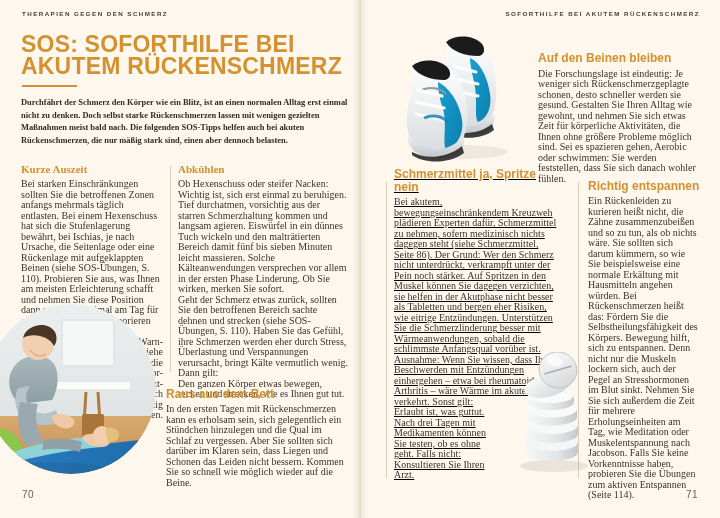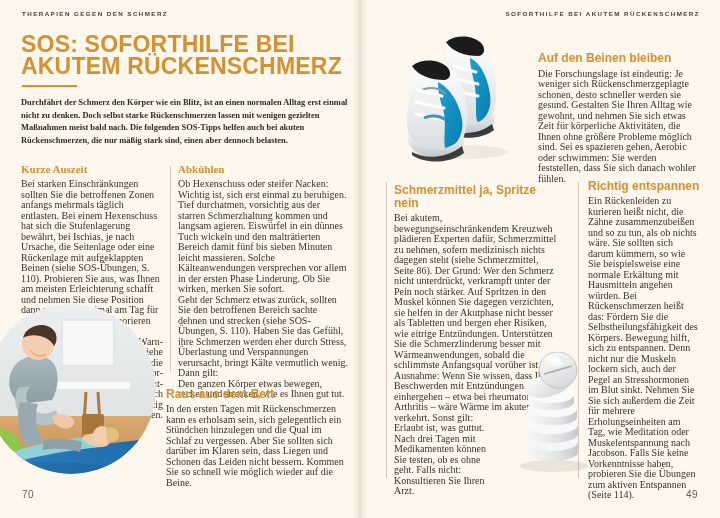--- a/index.html
+++ b/index.html
@@ -127,21 +127,21 @@
   #col-beinen .shead { margin-bottom: 3.5px; }
 
   
   .photo-shoes {
     position: absolute; left: 398px; top: 30px;
     width: 122px; height: 132px;
   }
 
   
   #col-schmerz {
-    position: absolute; left: 394px; top: 184px; width: 165px;
+    position: absolute; left: 394px; top: 168px; width: 165px; text-decoration: underline;
   }
   #col-schmerz .shead { margin-bottom: 3px; }
   .sm-tail { width: 104px; }
 
   .rule-v1 {
     position: absolute; left: 386px; top: 182px;
     width: 1px; height: 296px; background: #d9cdb9;
   }
   .rule-v2 {
     position: absolute; left: 578px; top: 182px;
@@ -277,21 +277,21 @@
     <div id="col-raus">
       <div class="shead">Raus aus dem Bett</div>
       <div class="body">In den ersten Tagen mit Rückenschmerzen kann es erholsam sein, sich gelegentlich ein Stündchen hinzulegen und die Qual im Schlaf zu vergessen. Aber Sie sollten sich darüber im Klaren sein, dass Liegen und Schonen das Leiden nicht bessern. Kommen Sie so schnell wie möglich wieder auf die Beine.</div>
     </div>
 
     <div class="folio folio-left">70</div>
   </div>
 
   <div class="page page-right">
     <div class="runhead runhead-right">SOFORTHILFE BEI AKUTEM RÜCKENSCHMERZ</div>
-    <div class="folio folio-right">49</div>
+    <div class="folio folio-right">71</div>
   </div>
 
   <div class="photo-shoes">
     <svg width="122" height="132" viewBox="0 0 122 132" aria-hidden="true">
       <defs>
         <linearGradient id="shoeW" x1="0" y1="0" x2="0" y2="1">
           <stop offset="0" stop-color="#ffffff"></stop>
             <stop offset="1" stop-color="#d8dcdf"></stop>
         </linearGradient>
         <linearGradient id="shoeB" x1="0" y1="0" x2="1" y2="1">

